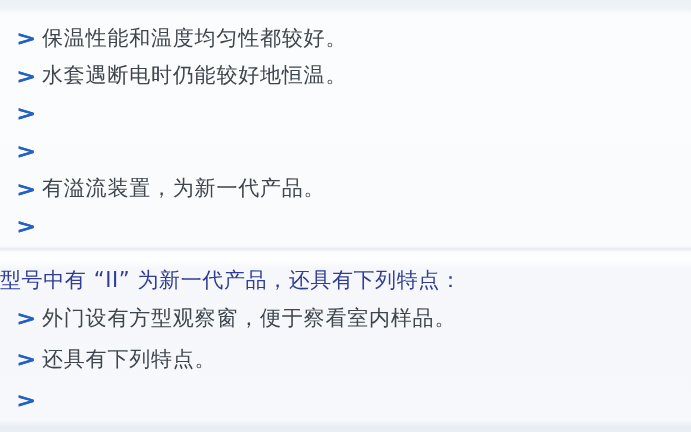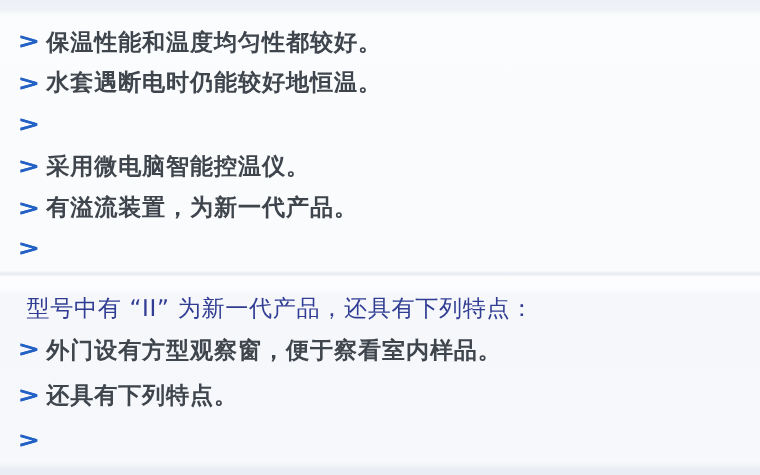--- a/index.html
+++ b/index.html
@@ -54,25 +54,24 @@
     transform-origin: left center;
     position: relative;
     top: 1px;
     text-shadow: 0.4px 0 0 #2361c5;
   }
   .line-text {
     font-size: 21px;
     letter-spacing: 0.8px;
     color: #3f454d;
     white-space: nowrap;
-    font-weight: bold;
   }
   .section-heading {
     position: absolute;
-    left: 24px;
+    left: 0;
     top: 266px;
     font-size: 21px;
     letter-spacing: 0.6px;
     color: #303d93;
     white-space: nowrap;
   }
 </style>
 </head>
 <body>
 
@@ -85,21 +84,20 @@
     </div>
     <div class="row">
       <span class="bullet">&gt;</span>
       <span class="line-text">水套遇断电时仍能较好地恒温。</span>
     </div>
     <div class="row">
       <span class="bullet">&gt;</span>
     </div>
     <div class="row">
       <span class="bullet">&gt;</span>
-      <span class="line-text">采用微电脑智能控温仪。</span>
     </div>
     <div class="row">
       <span class="bullet">&gt;</span>
       <span class="line-text">有溢流装置，为新一代产品。</span>
     </div>
     <div class="row">
       <span class="bullet">&gt;</span>
     </div>
   </div>
 

